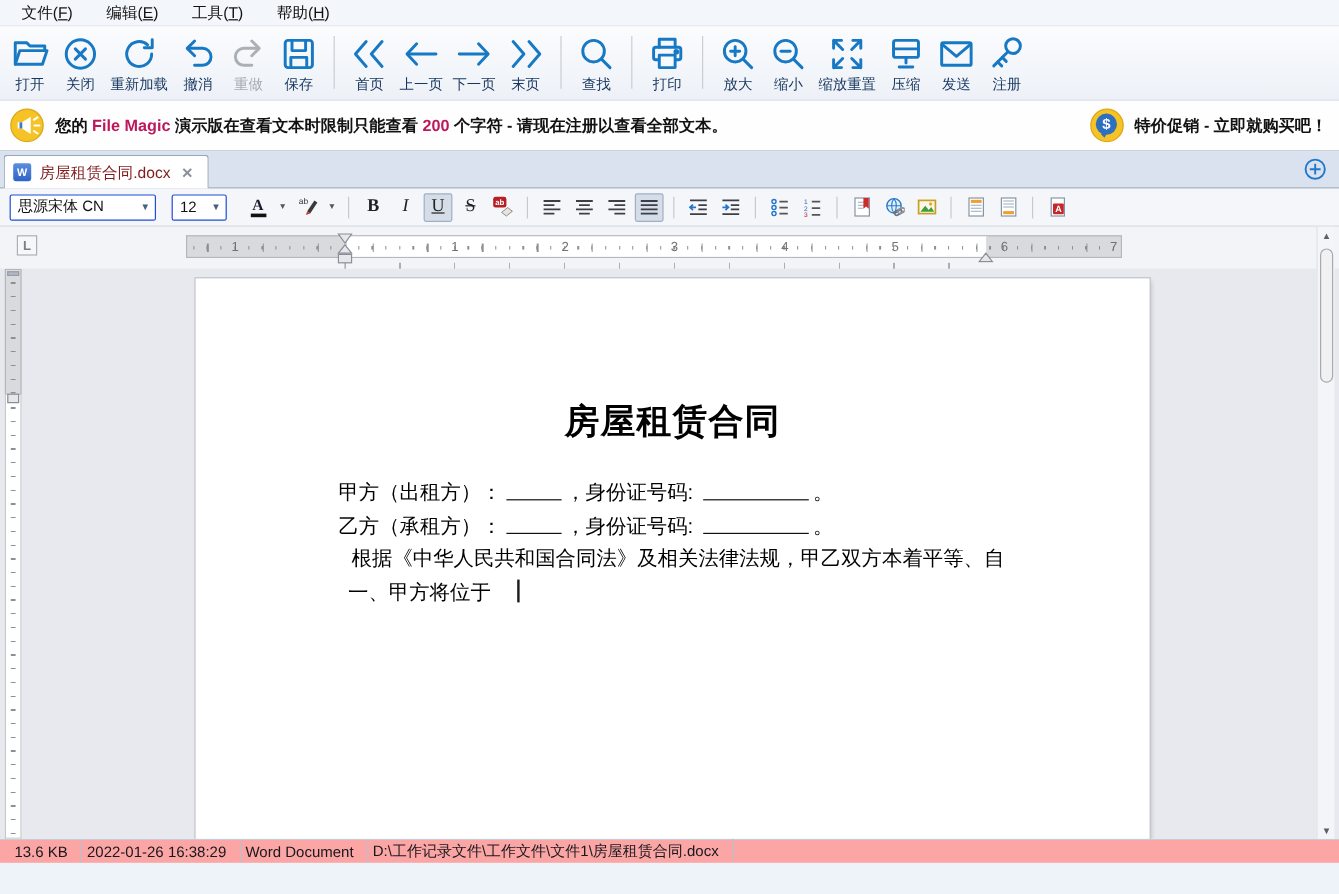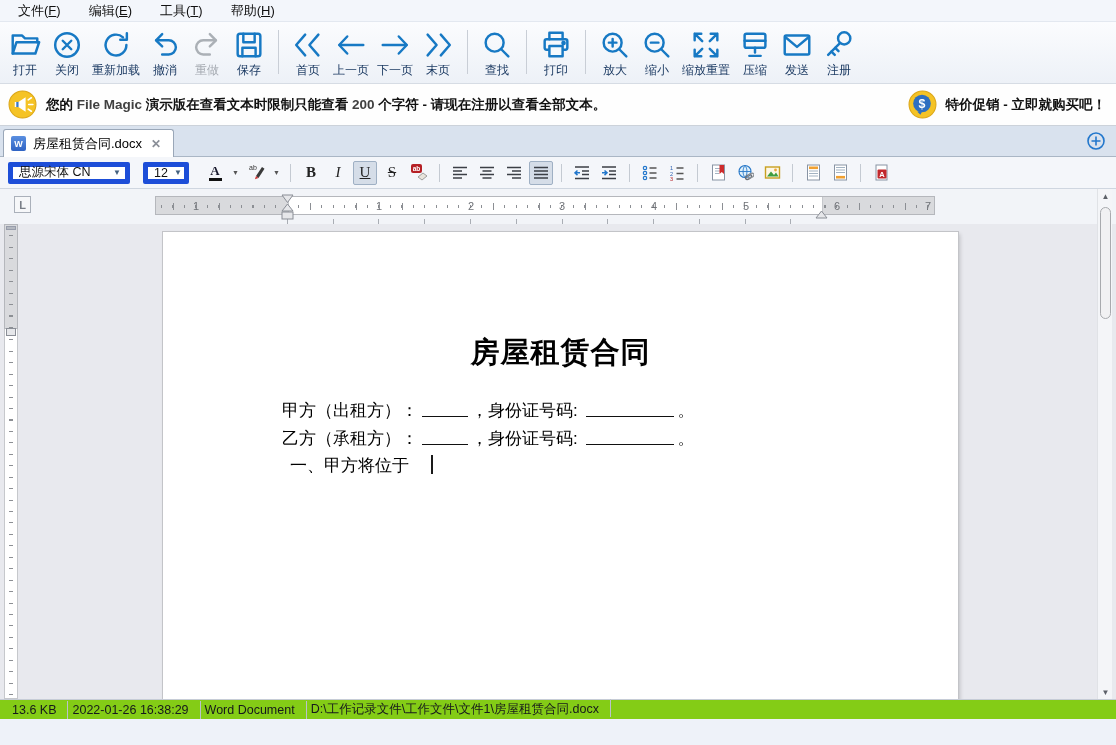--- a/index.html
+++ b/index.html
@@ -28,33 +28,33 @@
   .tbtn .tlabel { font-size:12px; color:#17365f; line-height:14px; white-space:nowrap; }
   .tbtn.disabled .tlabel { color:#a6abb2; }
   .tbtn.disabled svg * { stroke:#abb0b6 !important; }
   .tbtn.sep-after { margin-right:17px; }
   .tbtn.sep-after::after { content:""; position:absolute; right:-9px; top:5px; height:44px; width:1px; background:#c9ced6; }
 
   
   .notice { height:42px; background:#fefefe; border-bottom:1px solid #ccd2da; display:flex; align-items:center; justify-content:space-between; padding:0 10px 0 8px; }
   .notice-left, .notice-right { display:flex; align-items:center; gap:9px; }
   .notice-text { font-size:13.5px; font-weight:bold; color:#121212; }
-  .notice-text .hl { color:#404040; }
+  .notice-text .hl { color:#be185d; }
 
   
   .tabbar { height:31px; background:#d9e2ee; border-bottom:1px solid #aab6c5; display:flex; align-items:flex-end; padding-left:3px; position:relative; }
   .tab { height:28px; background:#fff; border:1px solid #9aa7b8; border-bottom:none; border-radius:3px 3px 0 0; display:flex; align-items:center; gap:7px; padding:0 10px 0 7px; margin-bottom:-1px; }
   .tab-docicon { width:15px; height:15px; background:linear-gradient(#5a8fe0,#2f63c4); border-radius:2px; color:#fff; font-size:9px; font-weight:bold; display:flex; align-items:center; justify-content:center; }
-  .tab-label { font-size:13px; color:#000000; }
+  .tab-label { font-size:13px; color:#7f1d1d; }
   .tab-close { color:#8a8f98; font-weight:bold; font-size:12px; padding:0 2px; }
   .newtab-btn { position:absolute; right:10px; top:5px; width:20px; height:20px; }
 
   
   .fmtbar { height:32px; background:#f4f6fa; border-bottom:1px solid #cfd6e0; display:flex; align-items:center; padding-left:8px; gap:3px; }
-  .combo { height:22px; background:#fff; border:5px solid #1d4ed8; border-radius:2px; display:flex; align-items:center; justify-content:space-between; padding:0 4px 0 6px; font-size:12.5px; color:#111; }
+  .combo { height:22px; background:#fff; border:1px solid #1d4ed8; border-radius:2px; display:flex; align-items:center; justify-content:space-between; padding:0 4px 0 6px; font-size:12.5px; color:#111; }
   .combo .arrow { font-size:8px; color:#44617f; margin-left:6px; }
   .combo.font { width:122px; }
   .combo.size { width:46px; margin-left:10px; }
   .fbtn { min-width:24px; height:24px; display:flex; align-items:center; justify-content:center; border-radius:2px; border:1px solid transparent; position:relative; }
   .fbtn.pressed { background:#d5dde8; border-color:#9fb0c4; }
   .fbtn .ff { font-family:"Liberation Serif", serif; font-size:15px; color:#222; }
   .drop { width:11px; height:24px; display:flex; align-items:center; justify-content:center; font-size:7px; color:#555; }
   .fsep { width:1px; height:18px; background:#c4cad2; margin:0 5px; flex:none; }
   .colorA { display:flex; flex-direction:column; align-items:center; line-height:12px; }
   .colorA .a { font-family:"Liberation Serif", serif; font-weight:bold; font-size:13px; color:#1a1a2e; }
@@ -89,21 +89,21 @@
   .blank { display:inline-block; border-bottom:1.4px solid #111; height:15px; vertical-align:-1px; margin:0 3px 0 4px; }
   .blank.w1 { width:46px; } .blank.w2 { width:88px; }
   .caret { display:inline-block; width:1.5px; height:19px; background:#1a1a1a; vertical-align:-3px; margin-left:22px; }
 
   .vscroll { position:absolute; right:4px; top:0; width:15px; height:510px; background:#f4f5f8; border-left:1px solid #e0e2e6; }
   .vs-arrow { width:15px; height:14px; display:flex; align-items:center; justify-content:center; font-size:8px; color:#5c6068; }
   .vs-arrow.down { position:absolute; bottom:0; }
   .vs-thumb { position:absolute; left:2px; top:18px; width:11px; height:112px; background:#f1f1f3; border:1px solid #a8aaae; border-radius:6px; }
 
   
-  .statusbar { height:20px; background:#84cc16; border-top:1px solid #c6ccd6; display:flex; align-items:center; padding-left:8px; font-size:12.5px; color:#16181c; }
+  .statusbar { height:20px; background:#fca5a5; border-top:1px solid #c6ccd6; display:flex; align-items:center; padding-left:8px; font-size:12.5px; color:#16181c; }
   .status-item { padding:0 12px 0 4px; position:relative; white-space:nowrap; }
   .status-item::after { content:""; position:absolute; right:0; top:-2px; height:18px; width:1px; background:#bbc1cb; }
 </style>
 </head>
 <body>
 
 <div class="app">
 
 
   <div class="menubar">
@@ -526,20 +526,21 @@
         <div class="vr-body">
             <div class="vr-box"></div>
           </div>
       </div>
 
       <div class="page">
         <div class="doc-title">房屋租赁合同</div>
         <div class="doc-lines">
           <div class="dline ind-a"><span>甲方（出租方）：</span><span class="blank w1"></span><span>，身份证号码: </span><span class="blank w2"></span><span>。</span></div>
           <div class="dline ind-a"><span>乙方（承租方）：</span><span class="blank w1"></span><span>，身份证号码: </span><span class="blank w2"></span><span>。</span></div>
+          <div class="dline ind-b">根据《中华人民共和国合同法》及相关法律法规，甲乙双方本着平等、自</div>
           <div class="dline ind-c"><span>一、甲方将位于</span><span class="caret"></span></div>
         </div>
       </div>
     </div>
 
     <div class="vscroll">
       <div class="vs-arrow">▲</div>
       <div class="vs-thumb"></div>
       <div class="vs-arrow down">▼</div>
     </div>

